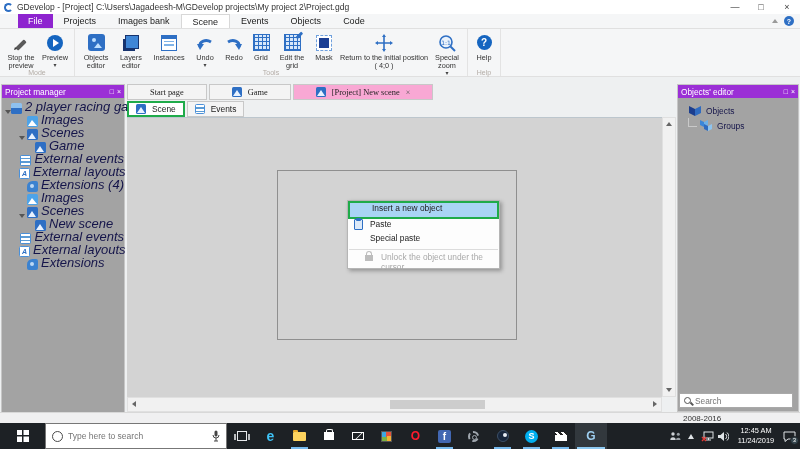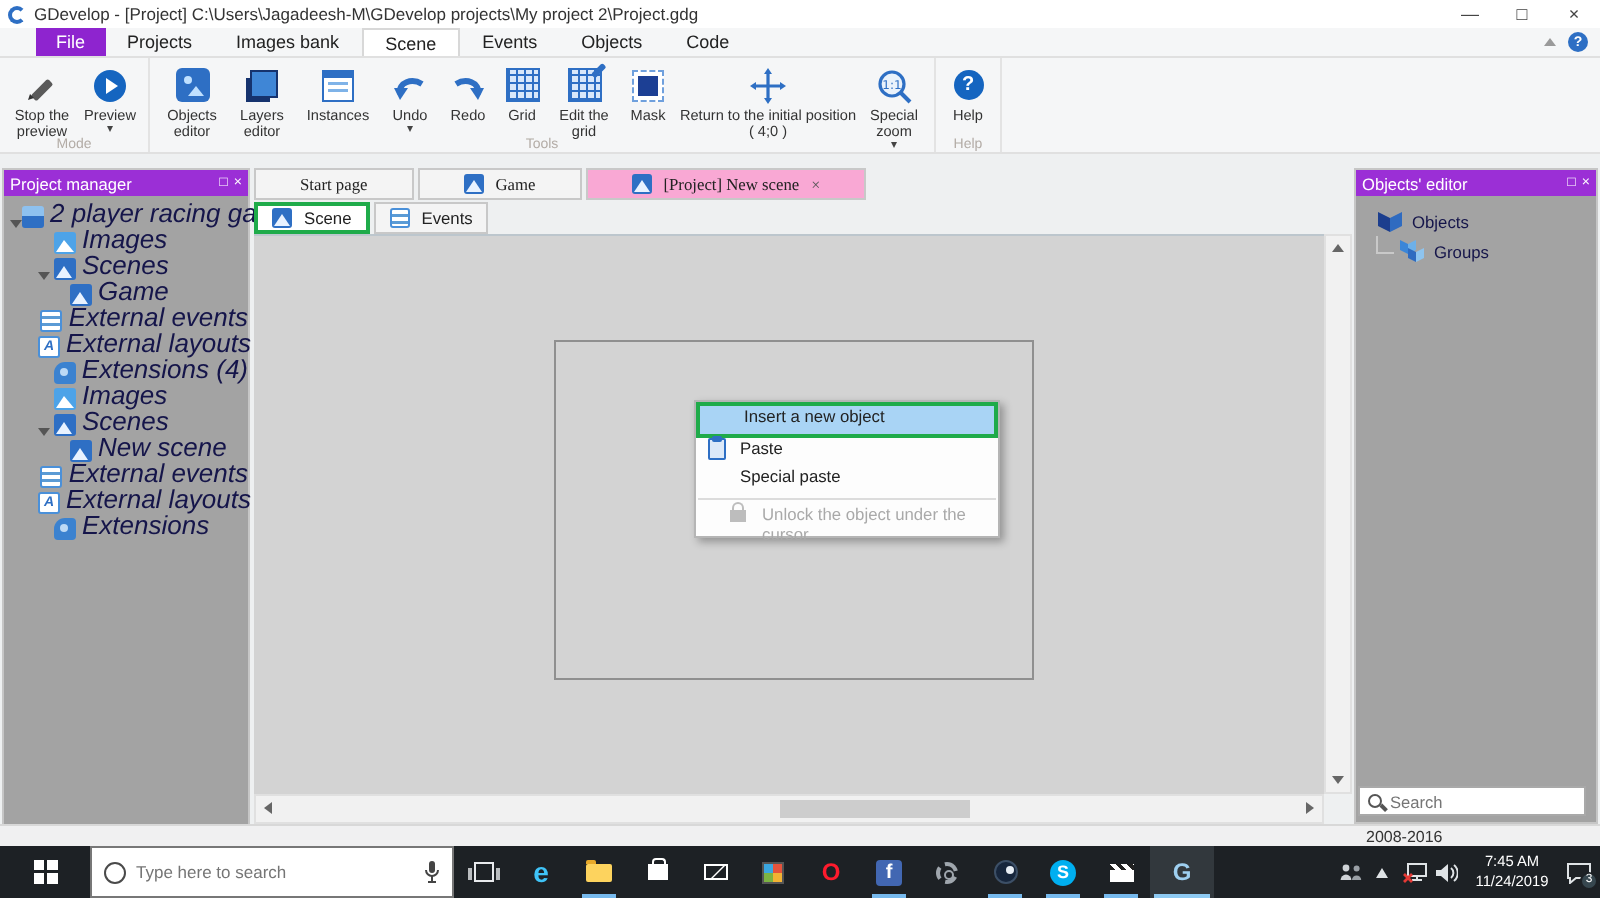--- a/index.html
+++ b/index.html
@@ -606,21 +606,21 @@
             <path d="M1 6 L5 10 M5 6 L1 10" stroke="#e53935" stroke-width="1.4"></path>
           </svg>
       </span>
       <span class="tray-ic">
         <svg width="12" height="11" viewBox="0 0 12 11">
             <path d="M1 4 h2.5 L7 1 v9 L3.5 7 H1 Z" fill="#dfe3e6"></path>
             <path d="M8.5 3 a3.2 3.2 0 0 1 0 5 M10 1.5 a5.2 5.2 0 0 1 0 8" stroke="#dfe3e6" fill="none"></path>
           </svg>
       </span>
       <span class="clock">
-        <div>7:45 AM</div>
+        <div>12:45 AM</div>
         <div>11/24/2019</div>
       </span>
       <span class="tray-ic ic-notif">
         <svg width="13" height="11" viewBox="0 0 13 11">
             <path d="M1 1 h11 v7 h-7 l-3 2.5 V8 H1 Z" fill="none" stroke="#dfe3e6"></path>
           </svg>
         <span class="badge">3</span>
       </span>
     </div>
   </div>

